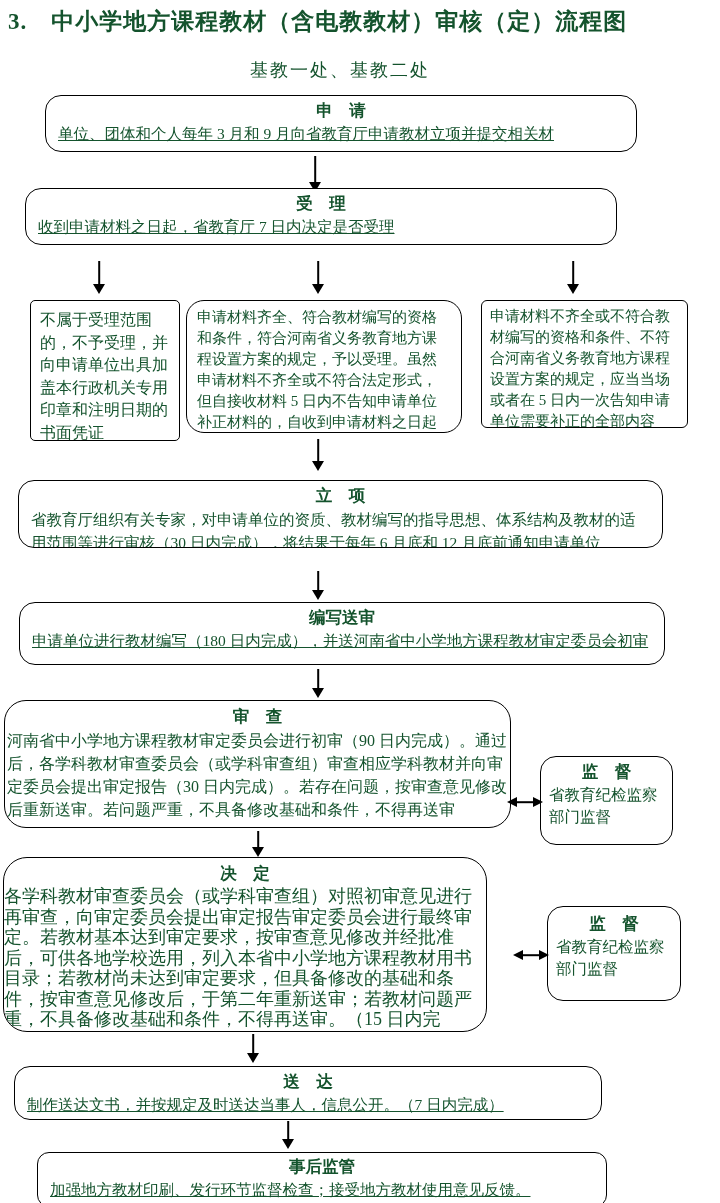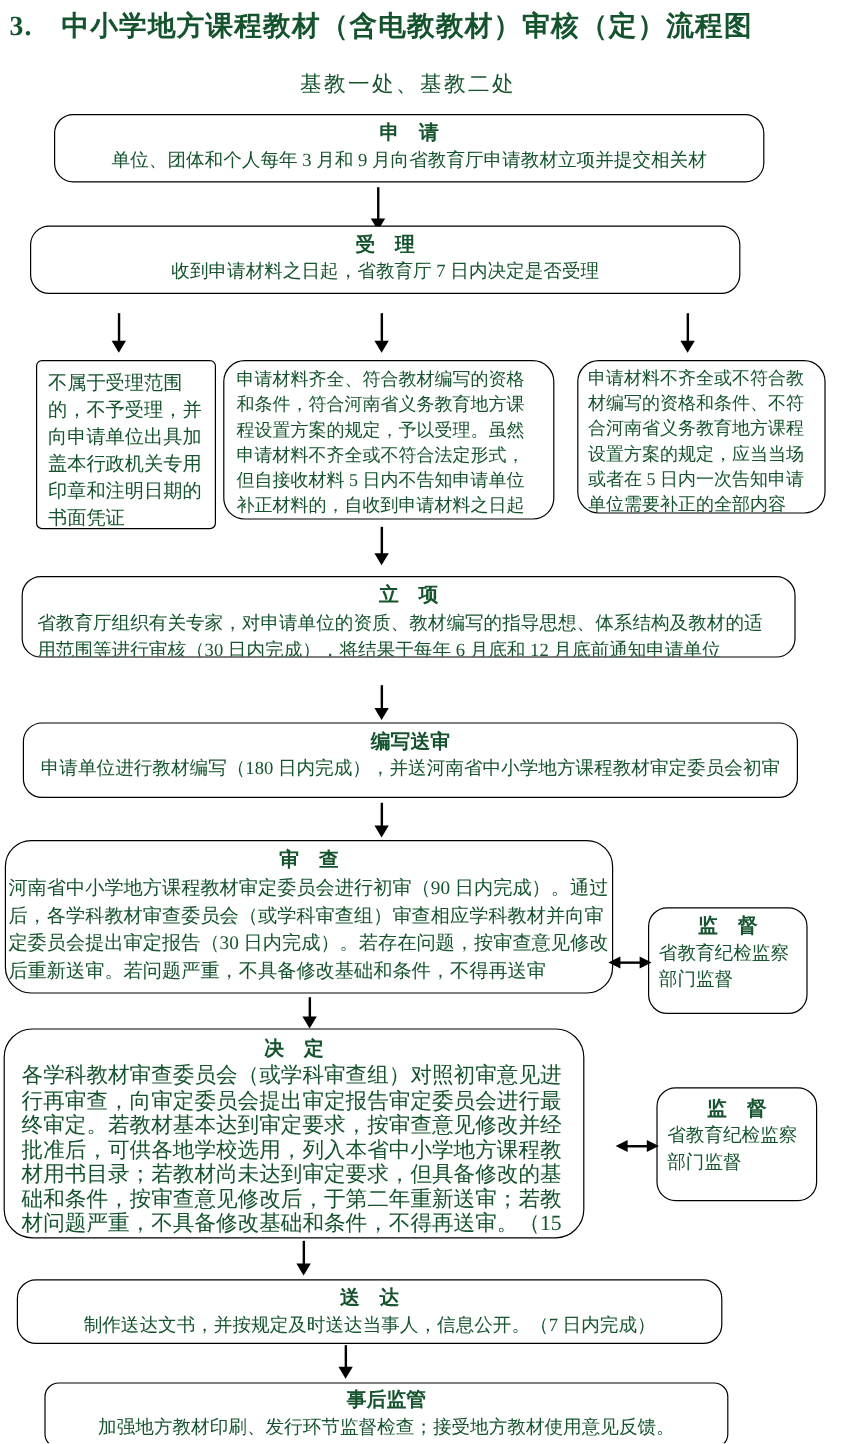--- a/index.html
+++ b/index.html
@@ -16,21 +16,21 @@
     font-size:18px;letter-spacing:2px;
   }
   .node{
     position:absolute;box-sizing:border-box;border:1.6px solid #000;
     border-radius:16px;background:#fff;overflow:hidden;padding:3px 12px;
   }
   .node .title{
     text-align:center;font-weight:bold;font-size:16.5px;line-height:24px;
   }
   .node .body{font-size:15.5px;line-height:22px;}
-  .body.center{text-align:center;}
+  .body.center{text-decoration:underline;}
   
   .varrow{position:absolute;width:20px;}
   .varrow .shaft{position:absolute;left:50%;top:0;bottom:8px;width:1.6px;background:#000;transform:translateX(-50%);}
   .varrow .head{position:absolute;left:50%;bottom:0;transform:translateX(-50%);
     width:0;height:0;border-left:6px solid transparent;border-right:6px solid transparent;border-top:10px solid #000;}
   
   .harrow{position:absolute;height:14px;}
   .harrow .shaft{position:absolute;left:8px;right:8px;top:50%;height:1.6px;background:#000;transform:translateY(-50%);}
   .harrow .hl{position:absolute;left:0;top:50%;transform:translateY(-50%);
     width:0;height:0;border-top:5px solid transparent;border-bottom:5px solid transparent;border-right:10px solid #000;}
@@ -72,21 +72,21 @@
       <div class="shaft"></div>
       <div class="head"></div>
     </div>
 
   <div class="node" style="left:30px;top:300px;width:150px;height:141px;border-radius:5px;padding:8px 9px;">
     <div class="body" style="font-size:16px;line-height:22.5px;">不属于受理范围的，不予受理，并向申请单位出具加盖本行政机关专用印章和注明日期的书面凭证</div>
   </div>
   <div class="node" style="left:186px;top:300px;width:276px;height:133px;border-radius:18px;padding:6px 10px;">
     <div class="body" style="font-size:15px;line-height:21px;">申请材料齐全、符合教材编写的资格和条件，符合河南省义务教育地方课程设置方案的规定，予以受理。虽然申请材料不齐全或不符合法定形式，但自接收材料 5 日内不告知申请单位补正材料的，自收到申请材料之日起即为受理</div>
   </div>
-  <div class="node" style="left:481px;top:300px;width:207px;height:128px;border-radius:18px;padding:5px 8px;">
+  <div class="node" style="left:481px;top:300px;width:207px;height:128px;border-radius:6px;padding:5px 8px;">
     <div class="body" style="font-size:15px;line-height:21px;">申请材料不齐全或不符合教材编写的资格和条件、不符合河南省义务教育地方课程设置方案的规定，应当当场或者在 5 日内一次告知申请单位需要补正的全部内容</div>
   </div>
 
   <div class="varrow" style="left:308px;top:439px;height:32px;">
       <div class="shaft"></div>
       <div class="head"></div>
     </div>
 
   <div class="node" style="left:18px;top:480px;width:645px;height:68px;">
     <div class="title">立　项</div>
@@ -121,21 +121,21 @@
       <div class="shaft"></div>
       <div class="hl"></div>
       <div class="hr"></div>
     </div>
 
   <div class="varrow" style="left:248px;top:831px;height:26px;">
       <div class="shaft"></div>
       <div class="head"></div>
     </div>
 
-  <div class="node" style="left:3px;top:857px;width:484px;height:175px;border-radius:24px;padding:4px 14px;">
+  <div class="node" style="left:3px;top:857px;width:484px;height:175px;border-radius:24px;padding:4px 0;">
     <div class="title">决　定</div>
     <div class="body" style="font-size:18px;line-height:20.5px;">各学科教材审查委员会（或学科审查组）对照初审意见进行再审查，向审定委员会提出审定报告审定委员会进行最终审定。若教材基本达到审定要求，按审查意见修改并经批准后，可供各地学校选用，列入本省中小学地方课程教材用书目录；若教材尚未达到审定要求，但具备修改的基础和条件，按审查意见修改后，于第二年重新送审；若教材问题严重，不具备修改基础和条件，不得再送审。（15 日内完</div>
   </div>
 
   <div class="node" style="left:547px;top:906px;width:134px;height:95px;border-radius:16px;padding:5px 8px;">
     <div class="title">监　督</div>
     <div class="body">省教育纪检监察部门监督</div>
   </div>
   <div class="harrow" style="left:513px;top:948px;width:36px;">
       <div class="shaft"></div>

